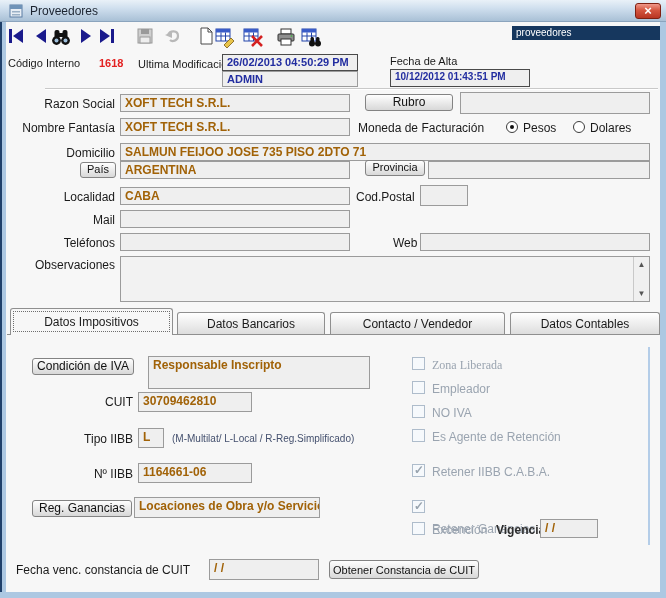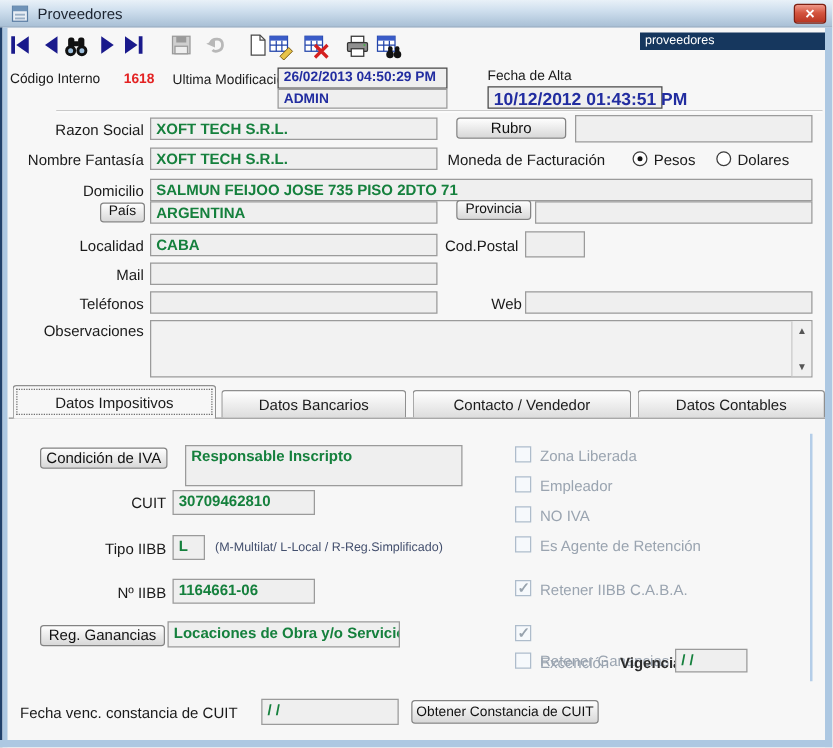--- a/index.html
+++ b/index.html
@@ -33,21 +33,21 @@
   .lbl-sm{font-size:11px;}
   .red{color:#e32222;font-weight:bold;}
   .hbox{position:absolute;background:#efefef;font-weight:bold;font-size:11px;
     color:#222da0;padding:1px 4px;white-space:nowrap;}
   .hbox.dark{border:1px solid #4a4a4a;}
   .hbox.lite{border:1px solid #9b9b9b;}
   #sep1{position:absolute;left:45px;top:88px;width:613px;height:2px;
     border-top:1px solid #c9c9c9;border-bottom:1px solid #ffffff;}
   
   .tf{position:absolute;background:#efefef;border:1px solid #9b9b9b;
-    font-size:12px;font-weight:bold;color:#15803d;padding:1px 4px;
+    font-size:12px;font-weight:bold;color:#a16207;padding:1px 4px;
     white-space:nowrap;overflow:hidden;height:18px;}
   .btn{position:absolute;background:linear-gradient(#fefefe,#d8d8d8);
     border:1px solid #838383;border-radius:3px;font-size:12px;color:#111;
     text-align:center;cursor:pointer;white-space:nowrap;}
   .radio{position:absolute;width:12px;height:12px;border:1px solid #3c3c3c;
     border-radius:50%;background:#fff;}
   .radio.checked::after{content:"";position:absolute;left:3px;top:3px;width:4px;
     height:4px;border-radius:50%;background:#111;}
   
   #obs{position:absolute;left:120px;top:256px;width:530px;height:46px;
@@ -182,21 +182,21 @@
       </svg>
   </div>
   <div id="badge">proveedores</div>
 
   <span class="lbl lbl-sm" style="left:8px;top:57px;">Código Interno</span>
   <span class="lbl lbl-sm red" style="left:99px;top:57px;">1618</span>
   <span class="lbl lbl-sm" style="left:138px;top:58px;">Ultima Modificación</span>
   <div class="hbox dark" style="left:222px;top:54px;width:136px;height:17px;">26/02/2013 04:50:29 PM</div>
   <div class="hbox lite" style="left:222px;top:71px;width:136px;height:16px;">ADMIN</div>
   <span class="lbl lbl-sm" style="left:390px;top:55px;">Fecha de Alta</span>
-  <div class="hbox dark" style="left:390px;top:69px;width:140px;height:18px;font-size:14px;">10/12/2012 01:43:51 PM</div>
+  <div class="hbox dark" style="left:390px;top:69px;width:140px;height:18px;font-size:10px;">10/12/2012 01:43:51 PM</div>
   <div id="sep1"></div>
 
   <span class="lbl" style="right:551px;top:97px;">Razon Social</span>
   <div class="tf" style="left:120px;top:94px;width:230px;">XOFT TECH S.R.L.</div>
   <div class="btn" style="left:365px;top:94px;width:88px;height:17px;font-size:12px;">Rubro</div>
   <div class="tf" style="left:460px;top:92px;width:190px;height:22px;"></div>
 
   <span class="lbl" style="right:551px;top:121px;">Nombre Fantasía</span>
   <div class="tf" style="left:120px;top:118px;width:230px;">XOFT TECH S.R.L.</div>
   <span class="lbl" style="left:358px;top:121px;">Moneda de Facturación</span>
@@ -252,21 +252,21 @@
   <div class="tf" style="left:138px;top:428px;width:26px;height:20px;">L</div>
   <span class="hint" style="left:172px;top:433px;">(M-Multilat/ L-Local / R-Reg.Simplificado)</span>
 
   <span class="lbl" style="right:533px;top:467px;">Nº IIBB</span>
   <div class="tf" style="left:138px;top:463px;width:114px;height:20px;">1164661-06</div>
 
   <div class="btn" style="left:32px;top:500px;width:100px;height:17px;font-size:12px;">Reg. Ganancias</div>
   <div class="tf" style="left:134px;top:497px;width:186px;height:21px;">Locaciones de Obra y/o Servicio</div>
 
   <span class="chk" style="left:412px;top:357px;"></span>
-  <span class="chk-lbl" style="left:432px;top:358px;">Zona Liberada</span>
+  <span class="chk-lbl" style="left:432px;top:358px;font-family:Liberation Serif, serif;">Zona Liberada</span>
   <span class="chk" style="left:412px;top:381px;"></span>
   <span class="chk-lbl" style="left:432px;top:382px;">Empleador</span>
   <span class="chk" style="left:412px;top:405px;"></span>
   <span class="chk-lbl" style="left:432px;top:406px;">NO IVA</span>
   <span class="chk" style="left:412px;top:429px;"></span>
   <span class="chk-lbl" style="left:432px;top:430px;">Es Agente de Retención</span>
   <span class="chk checked" style="left:412px;top:464px;"></span>
   <span class="chk-lbl" style="left:432px;top:465px;text-align:right;">Retener IIBB C.A.B.A.</span>
   <span class="chk checked" style="left:412px;top:500px;"></span>
   <span class="chk-lbl" style="left:432px;top:522px;">Retener Ganancias</span>

